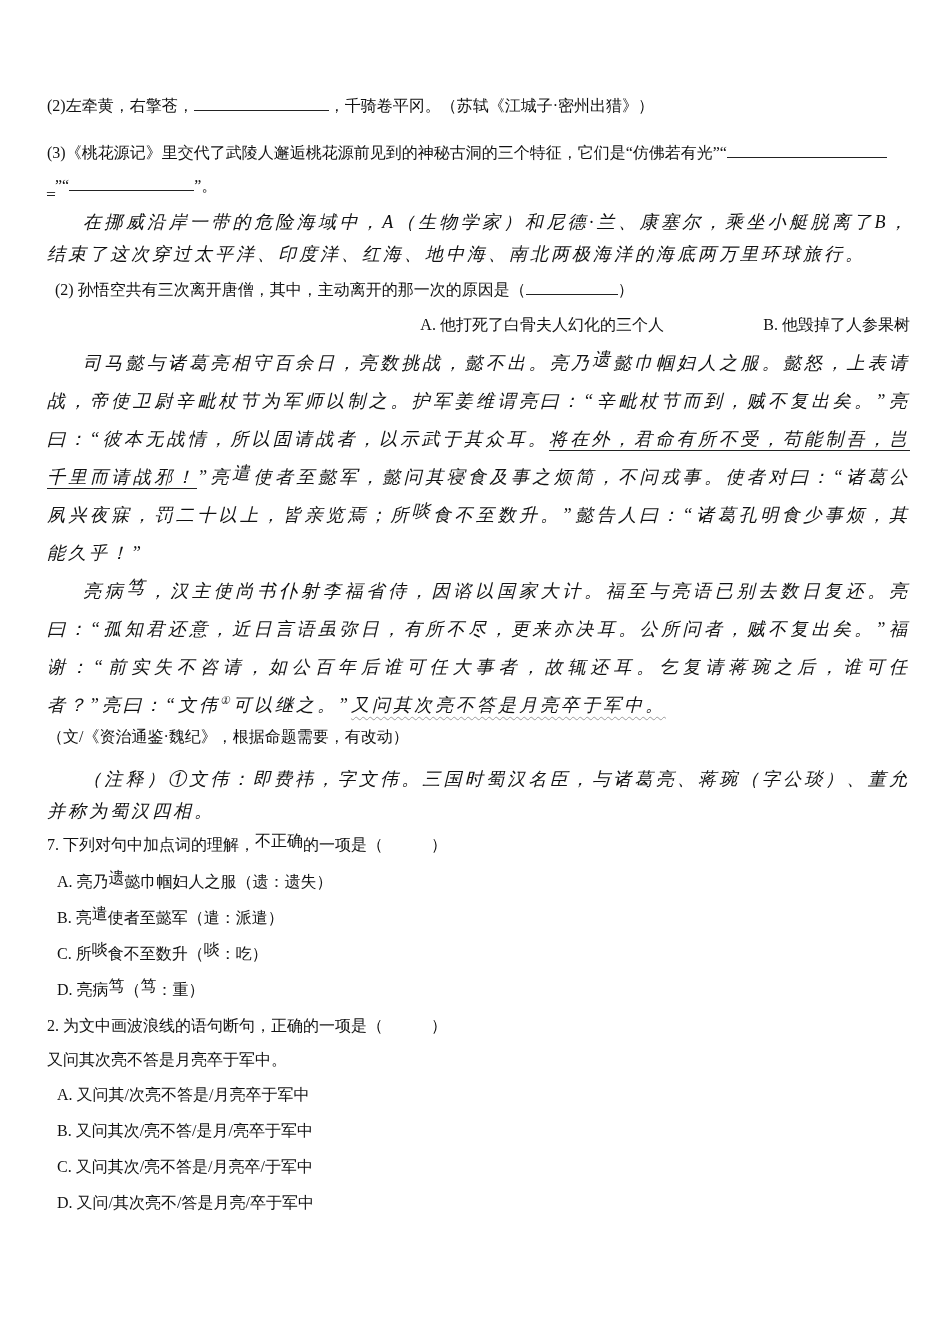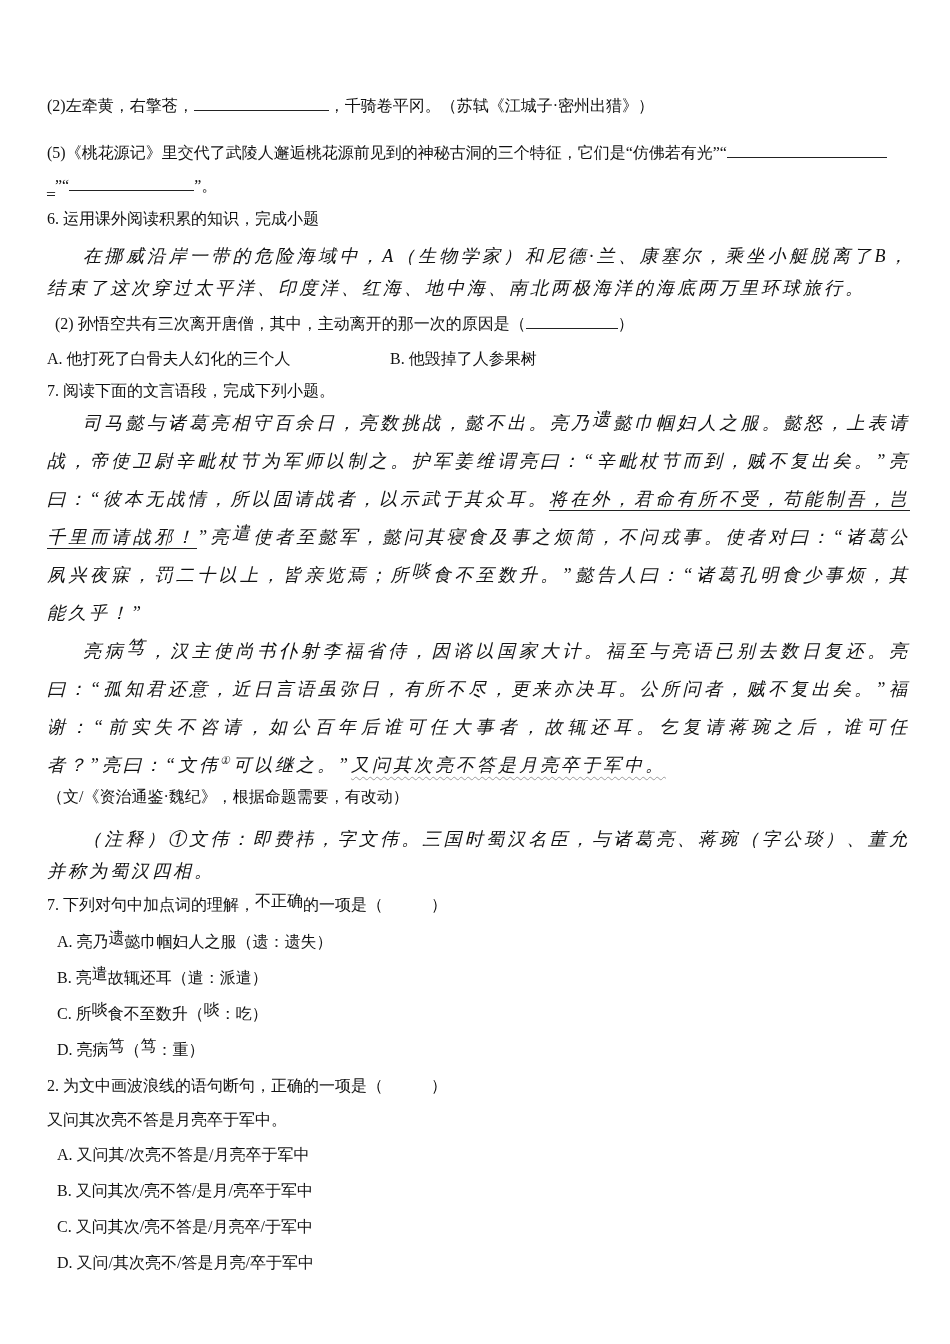--- a/index.html
+++ b/index.html
@@ -19,62 +19,60 @@
   .indent{text-indent:2em;}
   .blank{display:inline-block;border-bottom:1px solid #222;height:14px;
          vertical-align:baseline;}
   .ul{border-bottom:1px solid #222;padding-bottom:1px;}
   .wavy{text-decoration:underline;text-decoration-style:wavy;
         text-decoration-color:#9a9a9a;text-decoration-thickness:1px;
         text-underline-offset:5px;}
   .up{position:relative;top:-4px;text-align:right;}
   .bold{font-weight:bold;}
   sup{font-size:11px;line-height:0;}
-  .tworow{display:flex;}
+  .tworow{display:flex;justify-content:flex-end;}
   .tworow .col1{width:343px;}
 </style>
 </head>
 <body>
 
 <div class="page">
 
   <p class="mb21"><span>(2)左牵黄，右擎苍，</span><span class="blank" style="width:135px"></span><span>，千骑卷平冈。（苏轼《江城子·密州出猎》）</span></p>
 
-  <p class="mb7"><span>(5)《桃花源记》里交代了武陵人邂逅桃花源前见到的神秘古洞的三个特征，它们是“仿佛若有光”“</span><span class="blank" style="width:160px"></span></p>
+  <p class="mb7"><span>(3)《桃花源记》里交代了武陵人邂逅桃花源前见到的神秘古洞的三个特征，它们是“仿佛若有光”“</span><span class="blank" style="width:160px"></span></p>
 
   <p class="mb7"><span class="ul">_</span><span>”“</span><span class="blank" style="width:125px"></span><span>”。</span></p>
 
-  <p class="mb8">6. 运用课外阅读积累的知识，完成小题</p>
 
 
   <p class="kai sea indent mb7">在挪威沿岸一带的危险海域中，A（生物学家）和尼德·兰、康塞尔，乘坐小艇脱离了B，结束了这次穿过太平洋、印度洋、红海、地中海、南北两极海洋的海底两万里环球旅行。</p>
 
   <p class="sub mb9"><span>(2) 孙悟空共有三次离开唐僧，其中，主动离开的那一次的原因是（</span><span class="blank" style="width:92px"></span><span>）</span></p>
 
   <div class="tworow mb6">
     <p class="col1 mb0">A. 他打死了白骨夫人幻化的三个人</p>
     <p class="mb0">B. 他毁掉了人参果树</p>
   </div>
 
 
-  <p class="mb0">7. 阅读下面的文言语段，完成下列小题。</p>
 
   <p class="kai indent mb0"><span>司马懿与诸葛亮相守百余日，亮数挑战，懿不出。亮乃</span><span class="up">遗</span><span>懿巾帼妇人之服。懿怒，上表请战，帝使卫尉辛毗杖节为军师以制之。护军姜维谓亮曰：“辛毗杖节而到，贼不复出矣。”亮曰：“彼本无战情，所以固请战者，以示武于其众耳。</span><span class="ul">将在外，君命有所不受，苟能制吾，岂千里而请战邪！</span><span>”亮</span><span class="up">遣</span><span>使者至懿军，懿问其寝食及事之烦简，不问戎事。使者对曰：“诸葛公夙兴夜寐，罚二十以上，皆亲览焉；所</span><span class="up">啖</span><span>食不至数升。”懿告人曰：“诸葛孔明食少事烦，其能久乎！”</span></p>
 
   <p class="kai indent mb0"><span>亮病</span><span class="up">笃</span><span>，汉主使尚书仆射李福省侍，因谘以国家大计。福至与亮语已别去数日复还。亮曰：“孤知君还意，近日言语虽弥日，有所不尽，更来亦决耳。公所问者，贼不复出矣。”福谢：“前实失不咨请，如公百年后谁可任大事者，故辄还耳。乞复请蒋琬之后，谁可任者？”亮曰：“文伟</span><sup>①</sup><span>可以继之。”</span><span class="wavy">又问其次亮不答是月亮卒于军中。</span></p>
 
   <p class="mb13">（文/《资治通鉴·魏纪》，根据命题需要，有改动）</p>
 
   <p class="kai sea indent mb5">（注释）①文伟：即费祎，字文伟。三国时蜀汉名臣，与诸葛亮、蒋琬（字公琰）、董允并称为蜀汉四相。</p>
 
   <p class="mb11"><span>7. 下列对句中加点词的理解，</span><span class="up">不正确</span><span>的一项是（　　　）</span></p>
 
   <p class="opt mb10"><span>A. 亮乃</span><span class="up">遗</span><span>懿巾帼妇人之服（遗：遗失）</span></p>
 
-  <p class="opt mb10"><span>B. 亮</span><span class="up">遣</span><span>故辄还耳（遣：派遣）</span></p>
+  <p class="opt mb10"><span>B. 亮</span><span class="up">遣</span><span>使者至懿军（遣：派遣）</span></p>
 
   <p class="opt mb10"><span>C. 所</span><span class="up">啖</span><span>食不至数升（</span><span class="up">啖</span><span>：吃）</span></p>
 
   <p class="opt mb10"><span>D. 亮病</span><span class="up">笃</span><span>（</span><span class="up">笃</span><span>：重）</span></p>
 
   <p class="mb8">2. 为文中画波浪线的语句断句，正确的一项是（　　　）</p>
 
   <p class="mb9">又问其次亮不答是月亮卒于军中。</p>
 
   <p class="opt mb10">A. 又问其/次亮不答是/月亮卒于军中</p>

